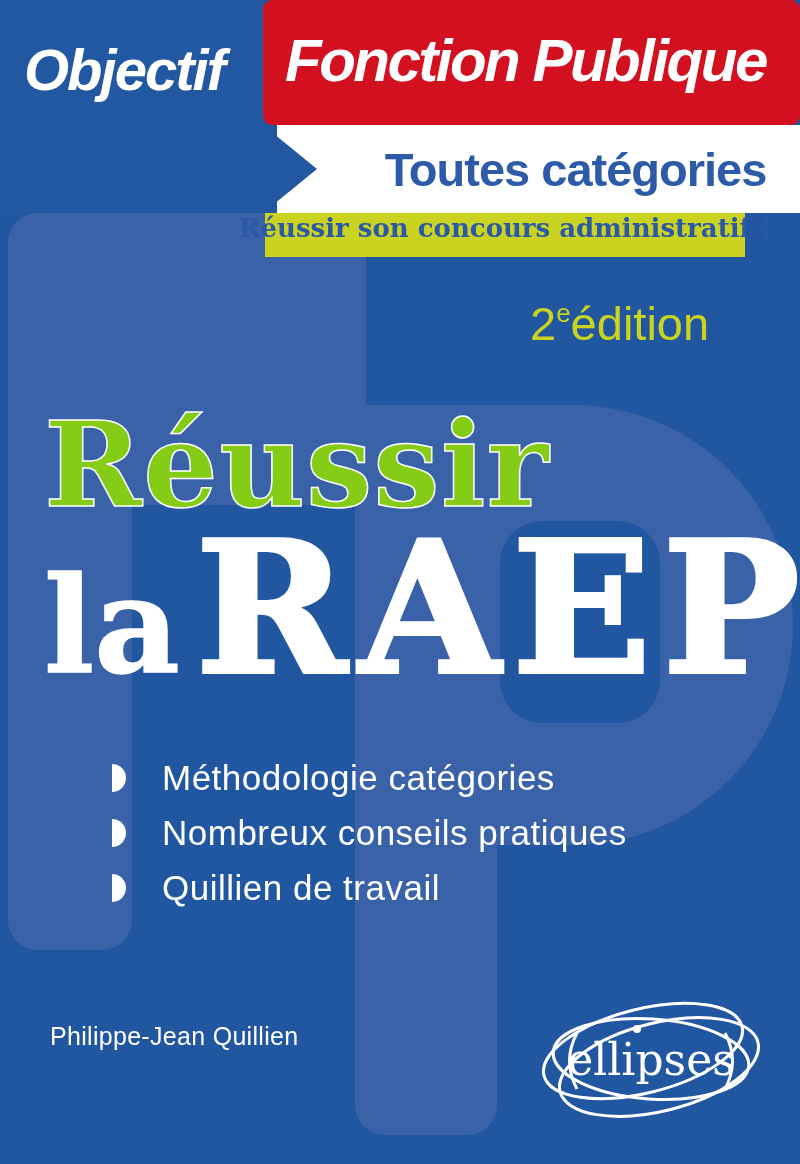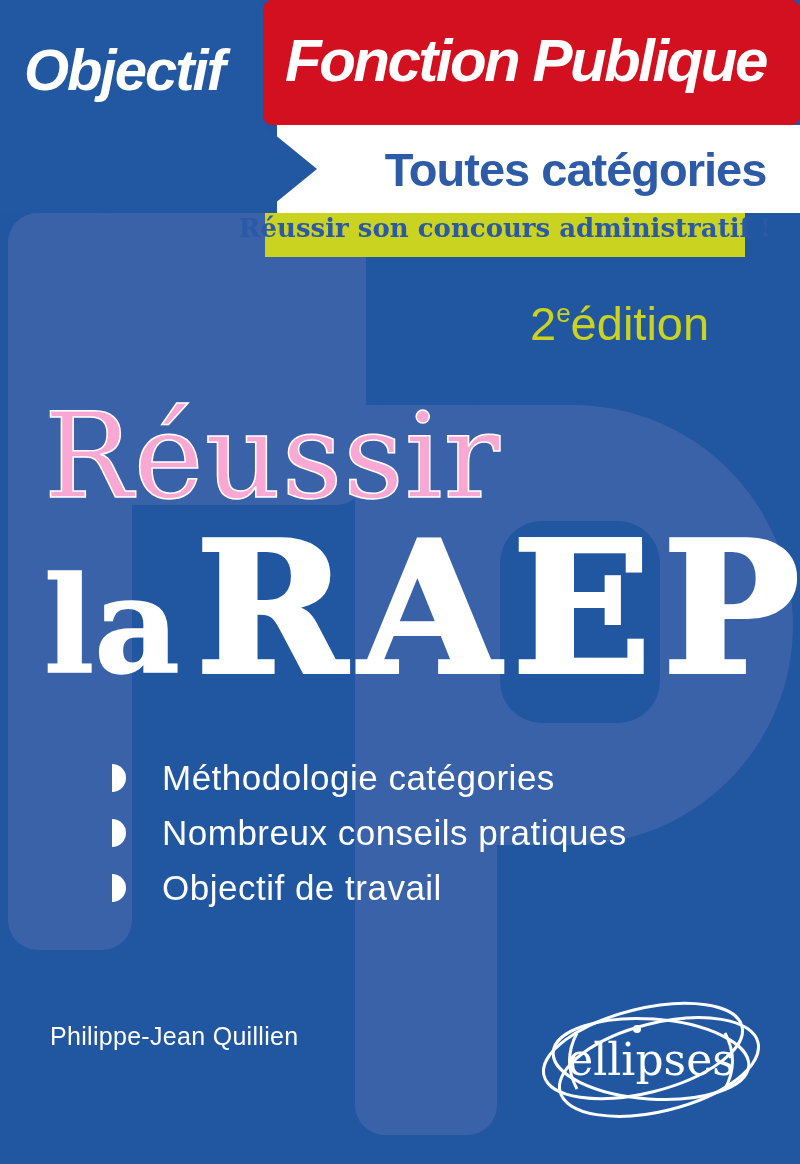--- a/index.html
+++ b/index.html
@@ -67,22 +67,22 @@
   
   .edition{
     position:absolute;left:530px;top:296px;
     color:#c9d320;font-size:47px;letter-spacing:0;
     white-space:nowrap;
   }
   .edition .sup{font-size:26px;vertical-align:18px;}
   .edition .word{margin-left:0;}
   
   .title1{
-    position:absolute;left:44px;top:392px;
-    color:#f9a8d4;font-family:"DejaVu Serif", serif;font-weight:normal;
+    position:absolute;left:44px;top:400px;
+    color:#84cc16;font-family:"DejaVu Serif", serif;font-weight:bold;
     font-size:118px;line-height:1.1;letter-spacing:1px;
     -webkit-text-stroke:1.5px #fff;
     white-space:nowrap;
   }
   .title2{
     position:absolute;left:44px;top:508px;
     display:flex;align-items:baseline;gap:16px;
     color:#fff;font-family:"DejaVu Serif", serif;font-weight:bold;
     white-space:nowrap;line-height:1.1;
   }
@@ -152,21 +152,21 @@
     <li>
       <span class="halfmoon"></span>
       <span class="bullet-text">Méthodologie catégories</span>
     </li>
     <li>
       <span class="halfmoon"></span>
       <span class="bullet-text">Nombreux conseils pratiques</span>
     </li>
     <li>
       <span class="halfmoon"></span>
-      <span class="bullet-text">Objectif de travail</span>
+      <span class="bullet-text">Quillien de travail</span>
     </li>
   </ul>
 
   <div class="author">Philippe-Jean Quillien</div>
 
   <svg class="logo" width="236" height="140" viewBox="0 0 236 140">
     <g fill="none" stroke="#ffffff" stroke-width="3">
       <ellipse cx="110" cy="58" rx="102" ry="42" transform="rotate(-14 110 58)"></ellipse>
       <ellipse cx="126" cy="74" rx="102" ry="44" transform="rotate(-14 126 74)"></ellipse>
       <ellipse cx="118" cy="66" rx="98" ry="40" transform="rotate(4 118 66)"></ellipse>

